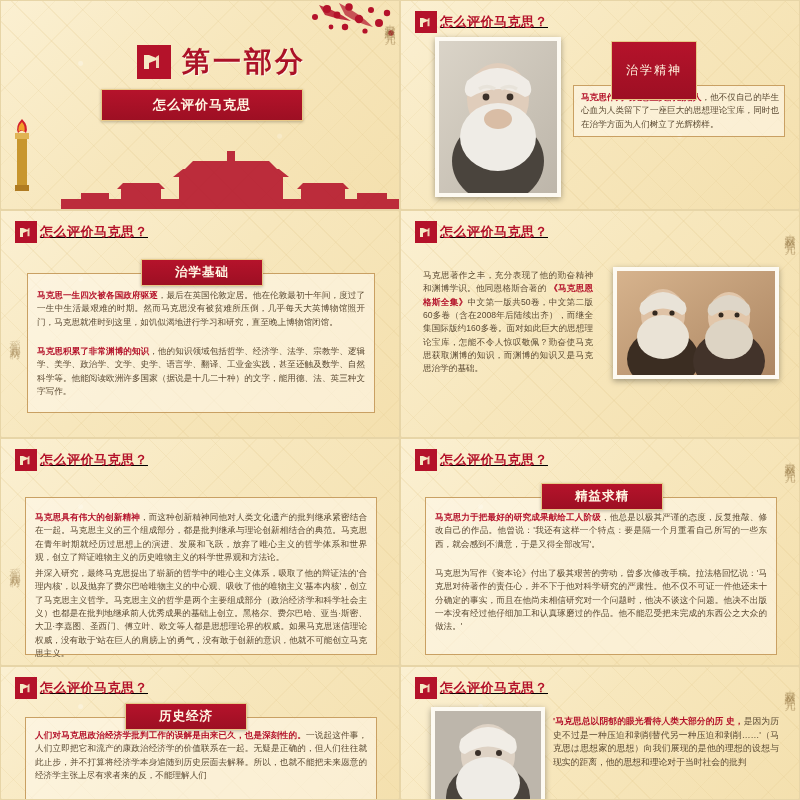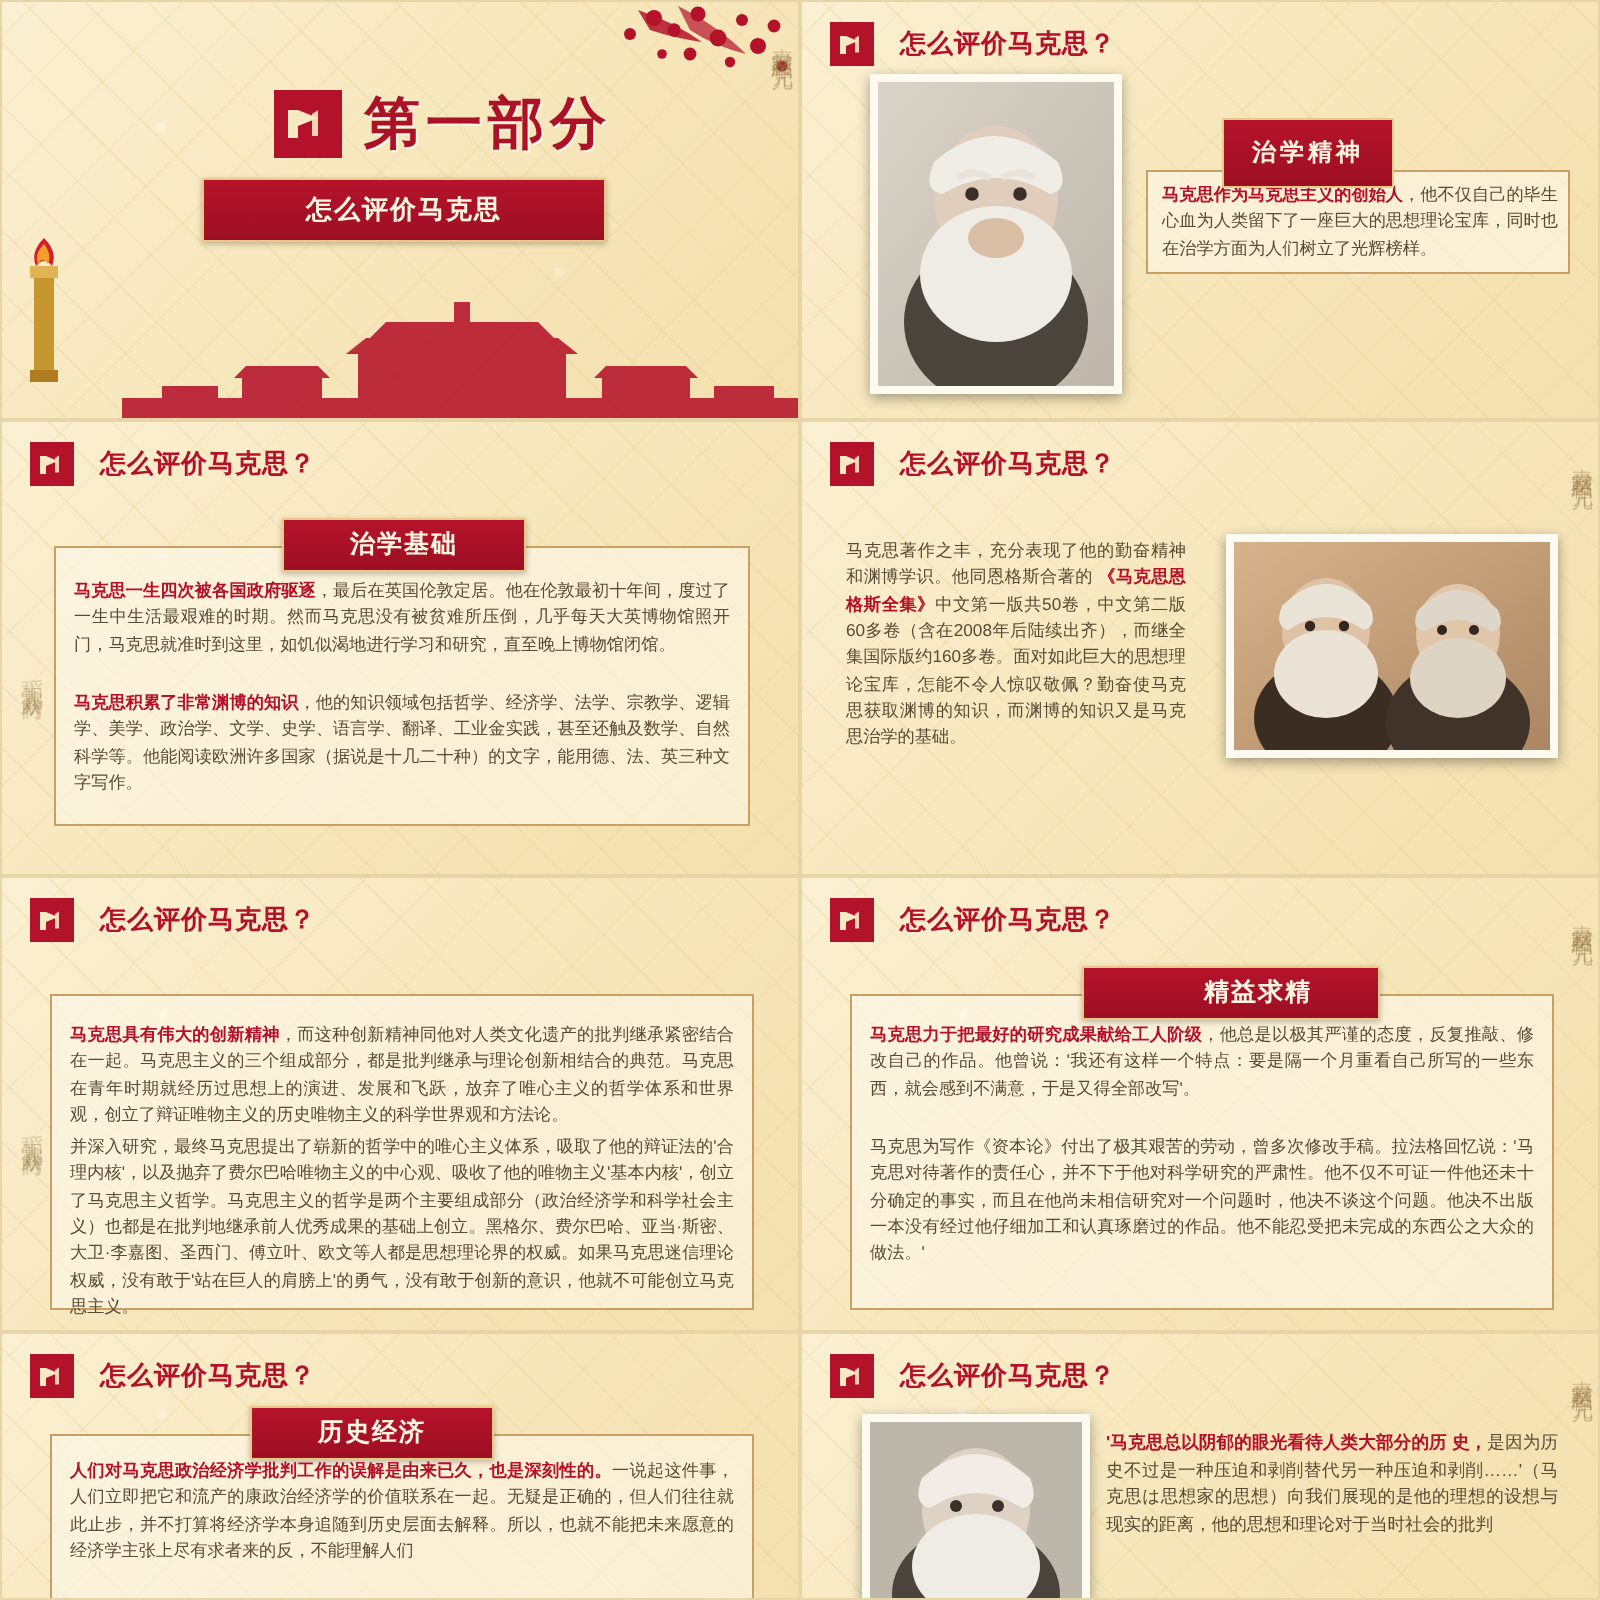--- a/index.html
+++ b/index.html
@@ -41,21 +41,21 @@
   }
   .wm2{
     position:absolute;left:6px;top:120px;
     writing-mode:vertical-rl;
     font-size:11px;color:rgba(150,120,70,.30);
     letter-spacing:2px;z-index:5;
   }
   
   .hdr{
     position:absolute;left:14px;top:10px;right:10px;
-    display:flex;align-items:center;gap:13px;z-index:6;
+    display:flex;align-items:center;gap:3px;z-index:6;text-decoration:underline;
   }
   .emblem{width:22px;height:22px;position:relative;flex:0 0 auto;}
   .hdr-title{
     color:#b4122a;font-size:13px;font-weight:bold;letter-spacing:.5px;
   }
   .title-box{
     position:absolute;z-index:6;
     background:linear-gradient(180deg,#b5132b,#9d0f23);
     color:#fff6e2;border:1px solid #e8c987;
     font-size:12.5px;font-weight:bold;text-align:center;
@@ -98,24 +98,24 @@
   .torch{
     position:absolute;left:8px;top:118px;width:26px;height:72px;z-index:7;
   }
   .city{
     position:absolute;left:60px;bottom:0;width:340px;height:72px;z-index:4;
     opacity:.95;
   }
   .blossom{position:absolute;right:0;top:0;width:180px;height:60px;z-index:4;}
   
   #s2 .quote-badge{
-    position:absolute;left:210px;top:58px;z-index:8;
+    position:absolute;left:210px;top:40px;z-index:8;
     background:linear-gradient(180deg,#b5132b,#9d0f23);
     color:#fff3de;border:1px solid #e8c987;
-    font-size:12px;font-weight:bold;padding:8px 14px;letter-spacing:2px;
+    font-size:12px;font-weight:normal;padding:20px 14px;letter-spacing:2px;
   }
 </style>
 </head>
 <body>
 
 <div class="deck">
 
   <div class="slide" id="s1">
     <div class="wm">素材网稻壳儿</div>
     <svg class="blossom" viewBox="0 0 180 60">
@@ -331,21 +331,21 @@
           <rect x="0" y="0" width="22" height="22" fill="#b4122a"></rect>
           <g fill="#f6e9c4">
               <path d="M5 7 h3 v9 h-3z"></path>
               <path d="M8 7 l6 2.5 -6 2.5z"></path>
               <path d="M12.5 8 l2-1.2 v8.5h-2z" opacity=".9"></path>
             </g>
         </svg>
       </div>
       <div class="hdr-title">怎么评价马克思？</div>
     </div>
-    <div class="title-box" style="left:140px;top:44px;width:120px;padding-left:27px;">精益求精</div>
+    <div class="title-box" style="left:140px;top:44px;width:120px;">精益求精</div>
     <div class="panel" style="left:24px;top:58px;width:352px;height:158px;"></div>
     <div class="body-text" style="left:34px;top:72px;width:332px;">
       <span class="hl">马克思力于把最好的研究成果献给工人阶级</span><span>，他总是以极其严谨的态度，反复推敲、修改自己的作品。他曾说：'我还有这样一个特点：要是隔一个月重看自己所写的一些东西，就会感到不满意，于是又得全部改写'。</span>
     </div>
     <div class="body-text" style="left:34px;top:128px;width:332px;">
       <span>马克思为写作《资本论》付出了极其艰苦的劳动，曾多次修改手稿。拉法格回忆说：'马克思对待著作的责任心，并不下于他对科学研究的严肃性。他不仅不可证一件他还未十分确定的事实，而且在他尚未相信研究对一个问题时，他决不谈这个问题。他决不出版一本没有经过他仔细加工和认真琢磨过的作品。他不能忍受把未完成的东西公之大众的做法。'</span>
     </div>
   </div>
 
   <div class="slide" id="s7">

